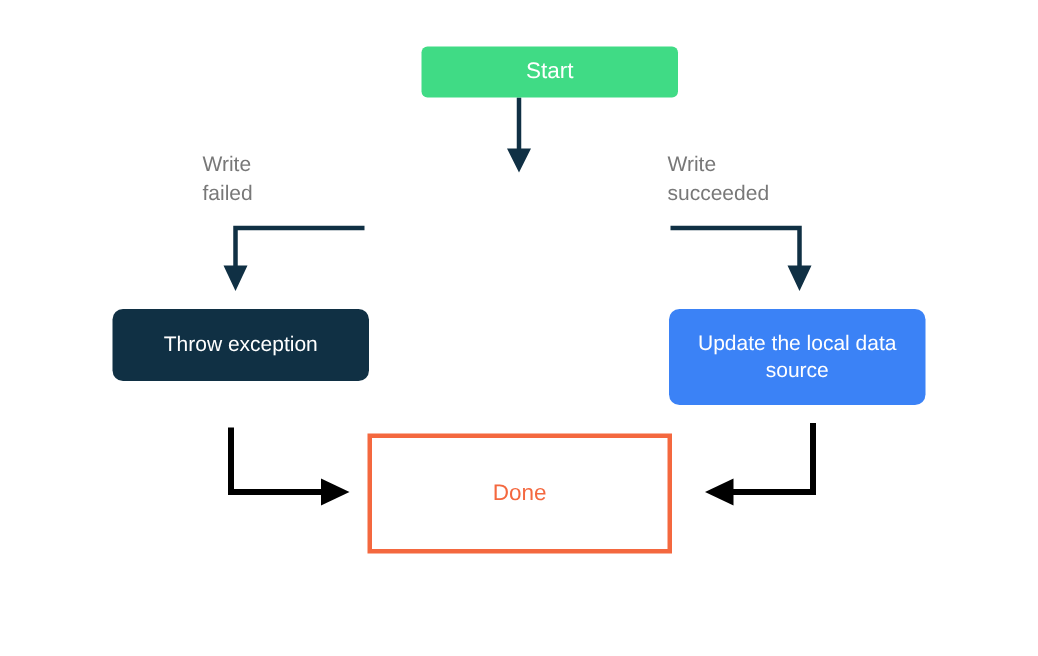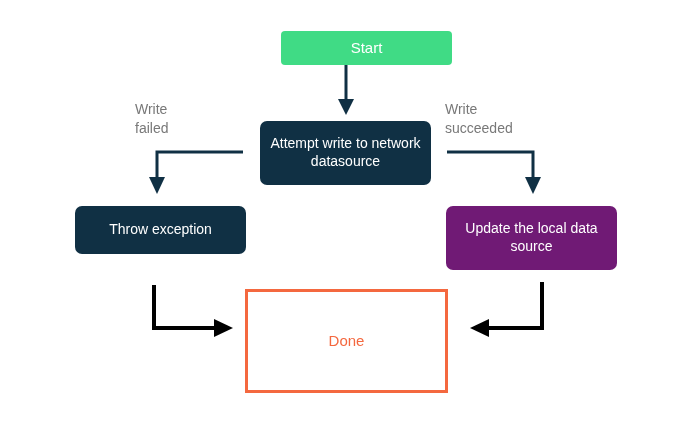--- a/index.html
+++ b/index.html
@@ -67,31 +67,31 @@
     color: #ffffff;
     border-radius: 7px;
     font-size: 14px;
     padding: 0 10px;
   }
   .node-update {
     left: 446px;
     top: 206px;
     width: 171px;
     height: 64px;
-    background: #701a75;
+    background: #3b82f6;
     color: #ffffff;
     border-radius: 7px;
     font-size: 14px;
     padding: 0 10px;
   }
   .node-done {
     left: 245px;
     top: 289px;
     width: 203px;
-    height: 104px;
+    height: 80px;
     background: #ffffff;
     border: 3px solid #F4683F;
     color: #F4683F;
     font-size: 15px;
   }
   .edge-label {
     position: absolute;
     color: #787878;
     font-size: 14px;
     line-height: 1.35;
@@ -138,21 +138,20 @@
     </g>
 
     <g>
       <polyline points="542,282 542,328 487,328" fill="none" stroke="#000000" stroke-width="4"></polyline>
       <polygon points="489,319 489,337 470,328" fill="#000000"></polygon>
     </g>
   </svg>
 
   <div class="node node-start">Start</div>
 
-  <div class="node node-attempt">Attempt write to network datasource</div>
 
   <div class="node node-throw">Throw exception</div>
 
   <div class="node node-update">Update the local data source</div>
 
   <div class="node node-done">Done</div>
 
   <div class="edge-label label-write-failed">Write
 failed</div>
 

